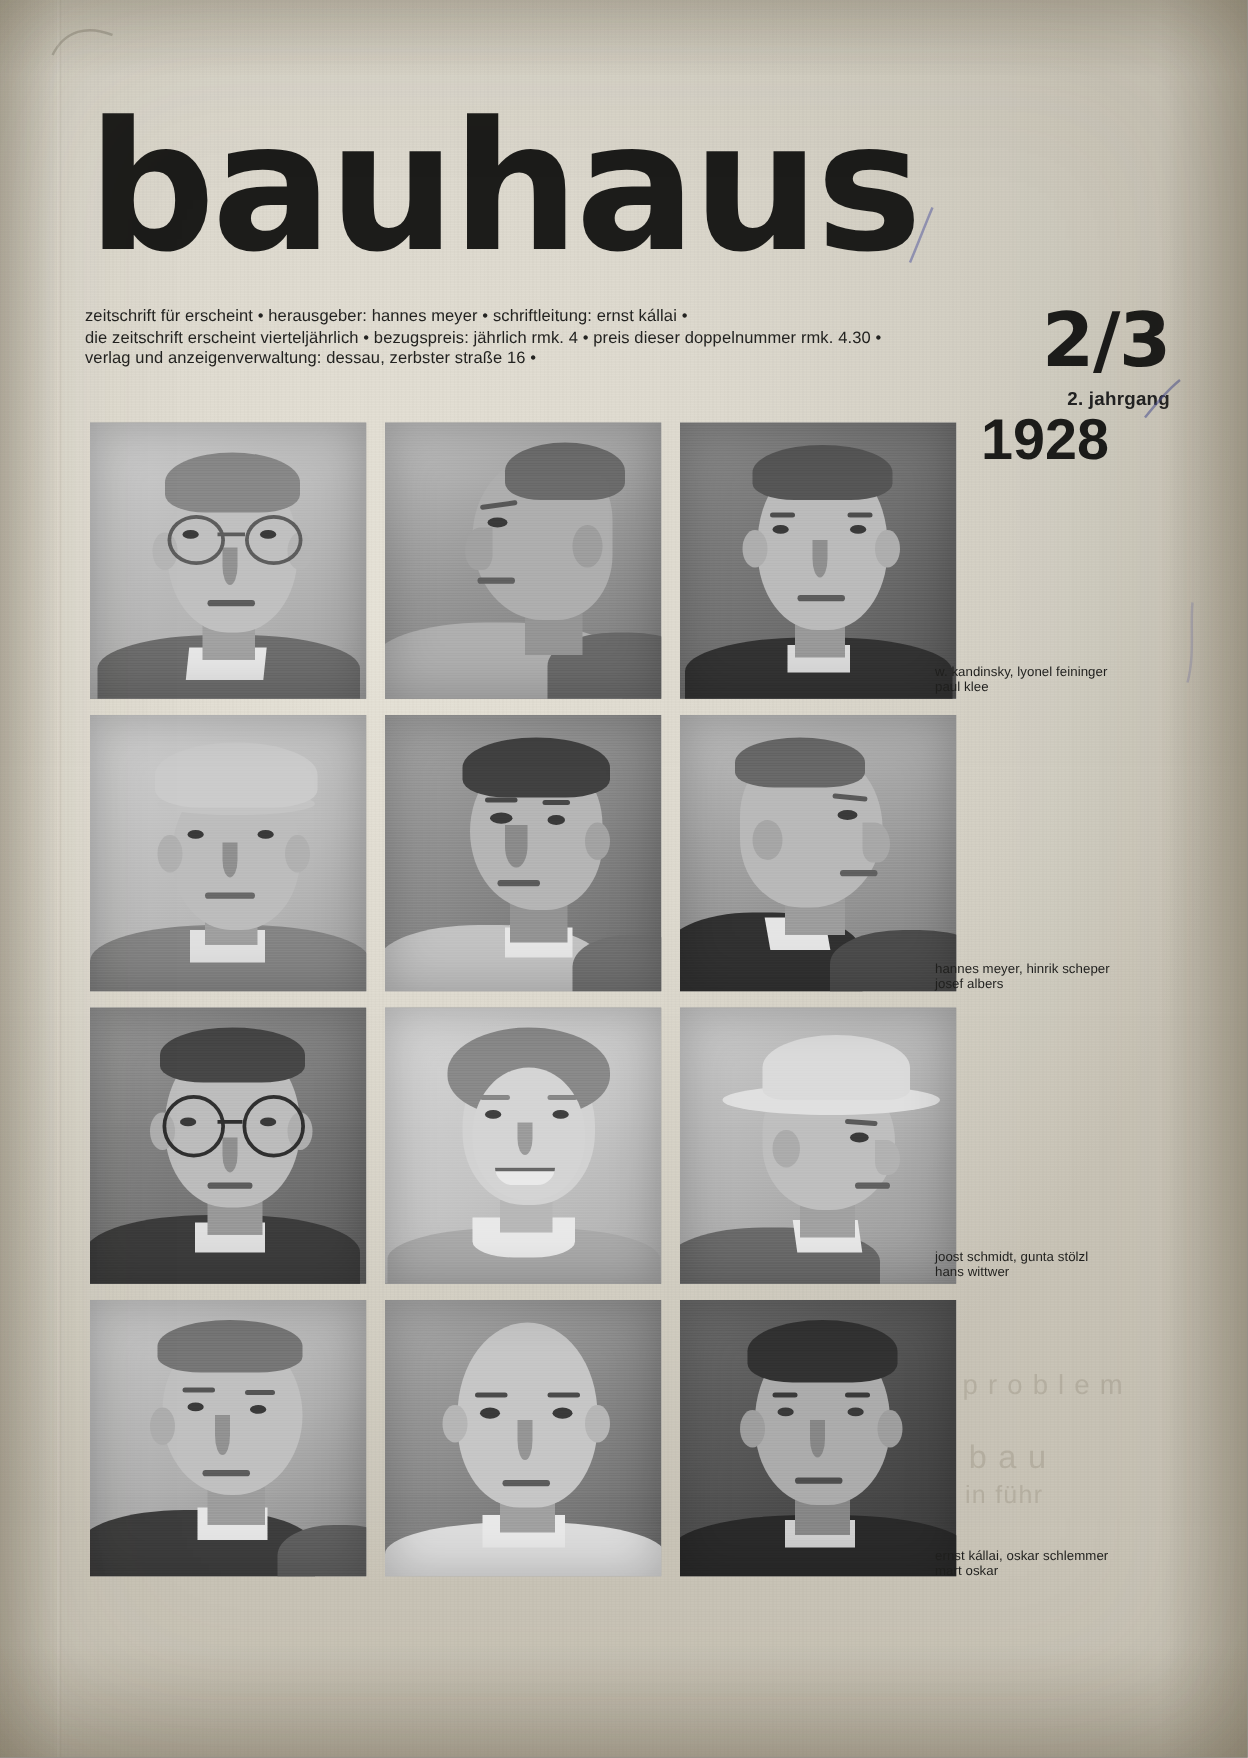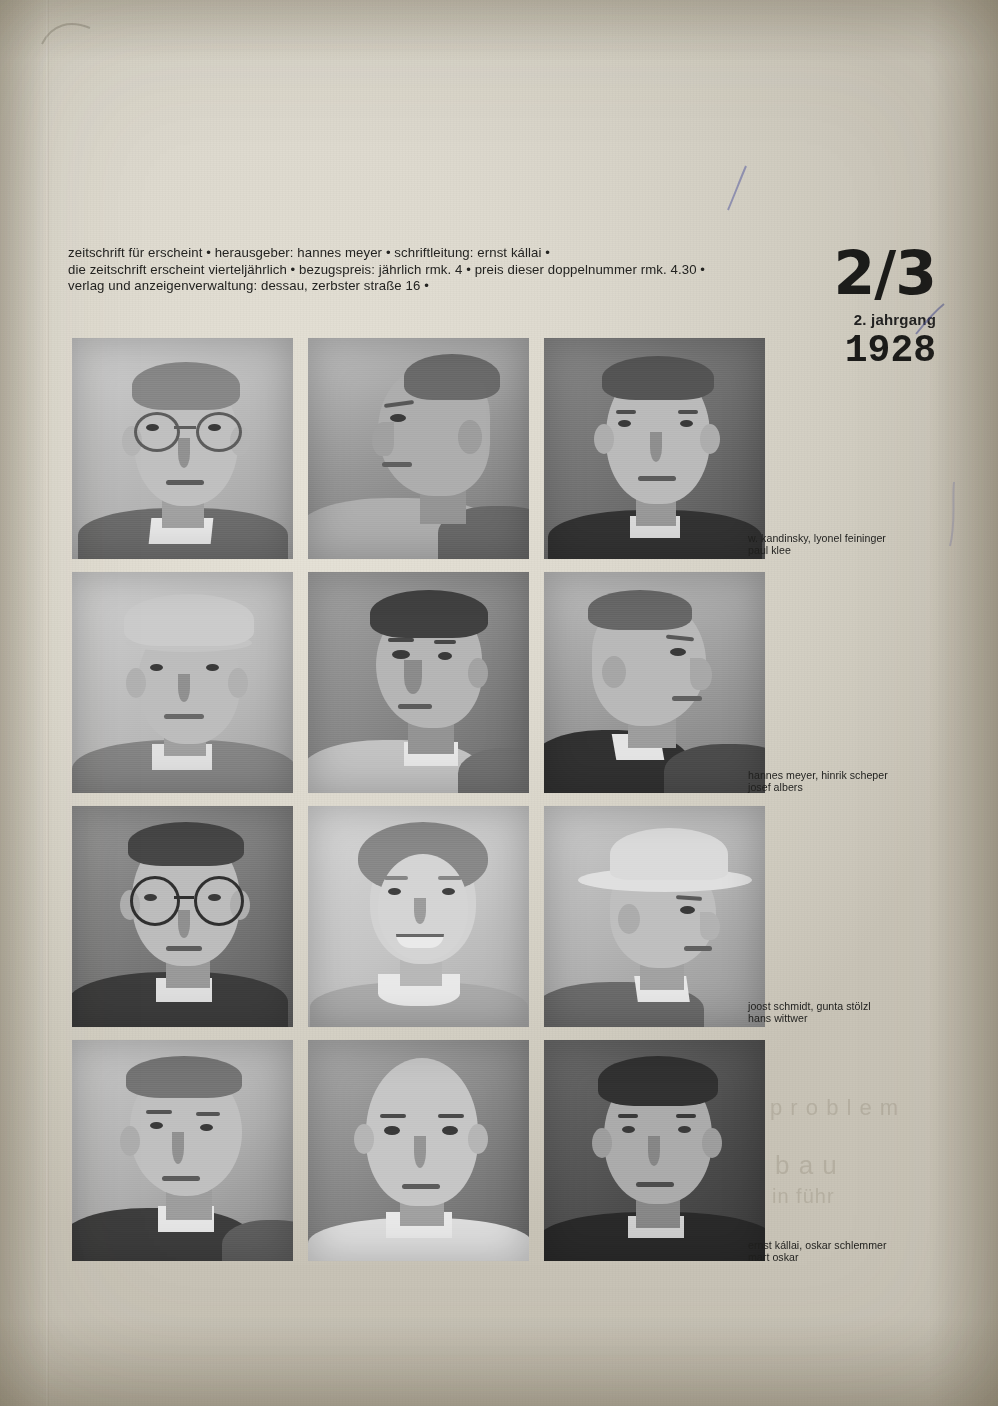--- a/index.html
+++ b/index.html
@@ -128,27 +128,27 @@
     font-weight: bold;
     color: #222;
     text-align: right;
     width: 200px;
     letter-spacing: .2px;
   }
   .issue-year {
     position: absolute;
     right: 62px;
     top: 330px;
-    font-size: 38px;
+    font-size: 46px;
     line-height: 42px;
     font-weight: bold;
     letter-spacing: 0px;
     color: #1c1c1a;
-    font-family: Liberation Mono, monospace;
-    text-align: right;
+    font-family: Liberation Sans, sans-serif;
+    text-align: center;
     width: 200px;
   }
 
   
   .grid {
     position: absolute;
     left: 72px;
     top: 338px;
     width: 694px;
   }
@@ -280,20 +280,21 @@
 <body>
 
 <div class="page">
   <div class="paper-base"></div>
   <div class="paper-grain"></div>
 
   <div class="ghost" style="left:770px; top:1095px; font-size:22px;">p r o b l e m</div>
   <div class="ghost" style="left:775px; top:1150px; font-size:26px;">b a u</div>
   <div class="ghost" style="left:772px; top:1185px; font-size:20px;">in führ</div>
 
+  <div class="masthead">bauhaus</div>
 
   <div class="colophon">
     <div>zeitschrift für erscheint  •  herausgeber: hannes meyer  •  schriftleitung: ernst kállai  •</div>
     <div>die zeitschrift erscheint vierteljährlich  •  bezugspreis: jährlich rmk. 4  •  preis dieser doppelnummer rmk. 4.30  •</div>
     <div>verlag und anzeigenverwaltung: dessau, zerbster straße 16  •</div>
   </div>
 
   <div class="issue-no">2/3</div>
   <div class="issue-year-label">2. jahrgang</div>
   <div class="issue-year">1928</div>

